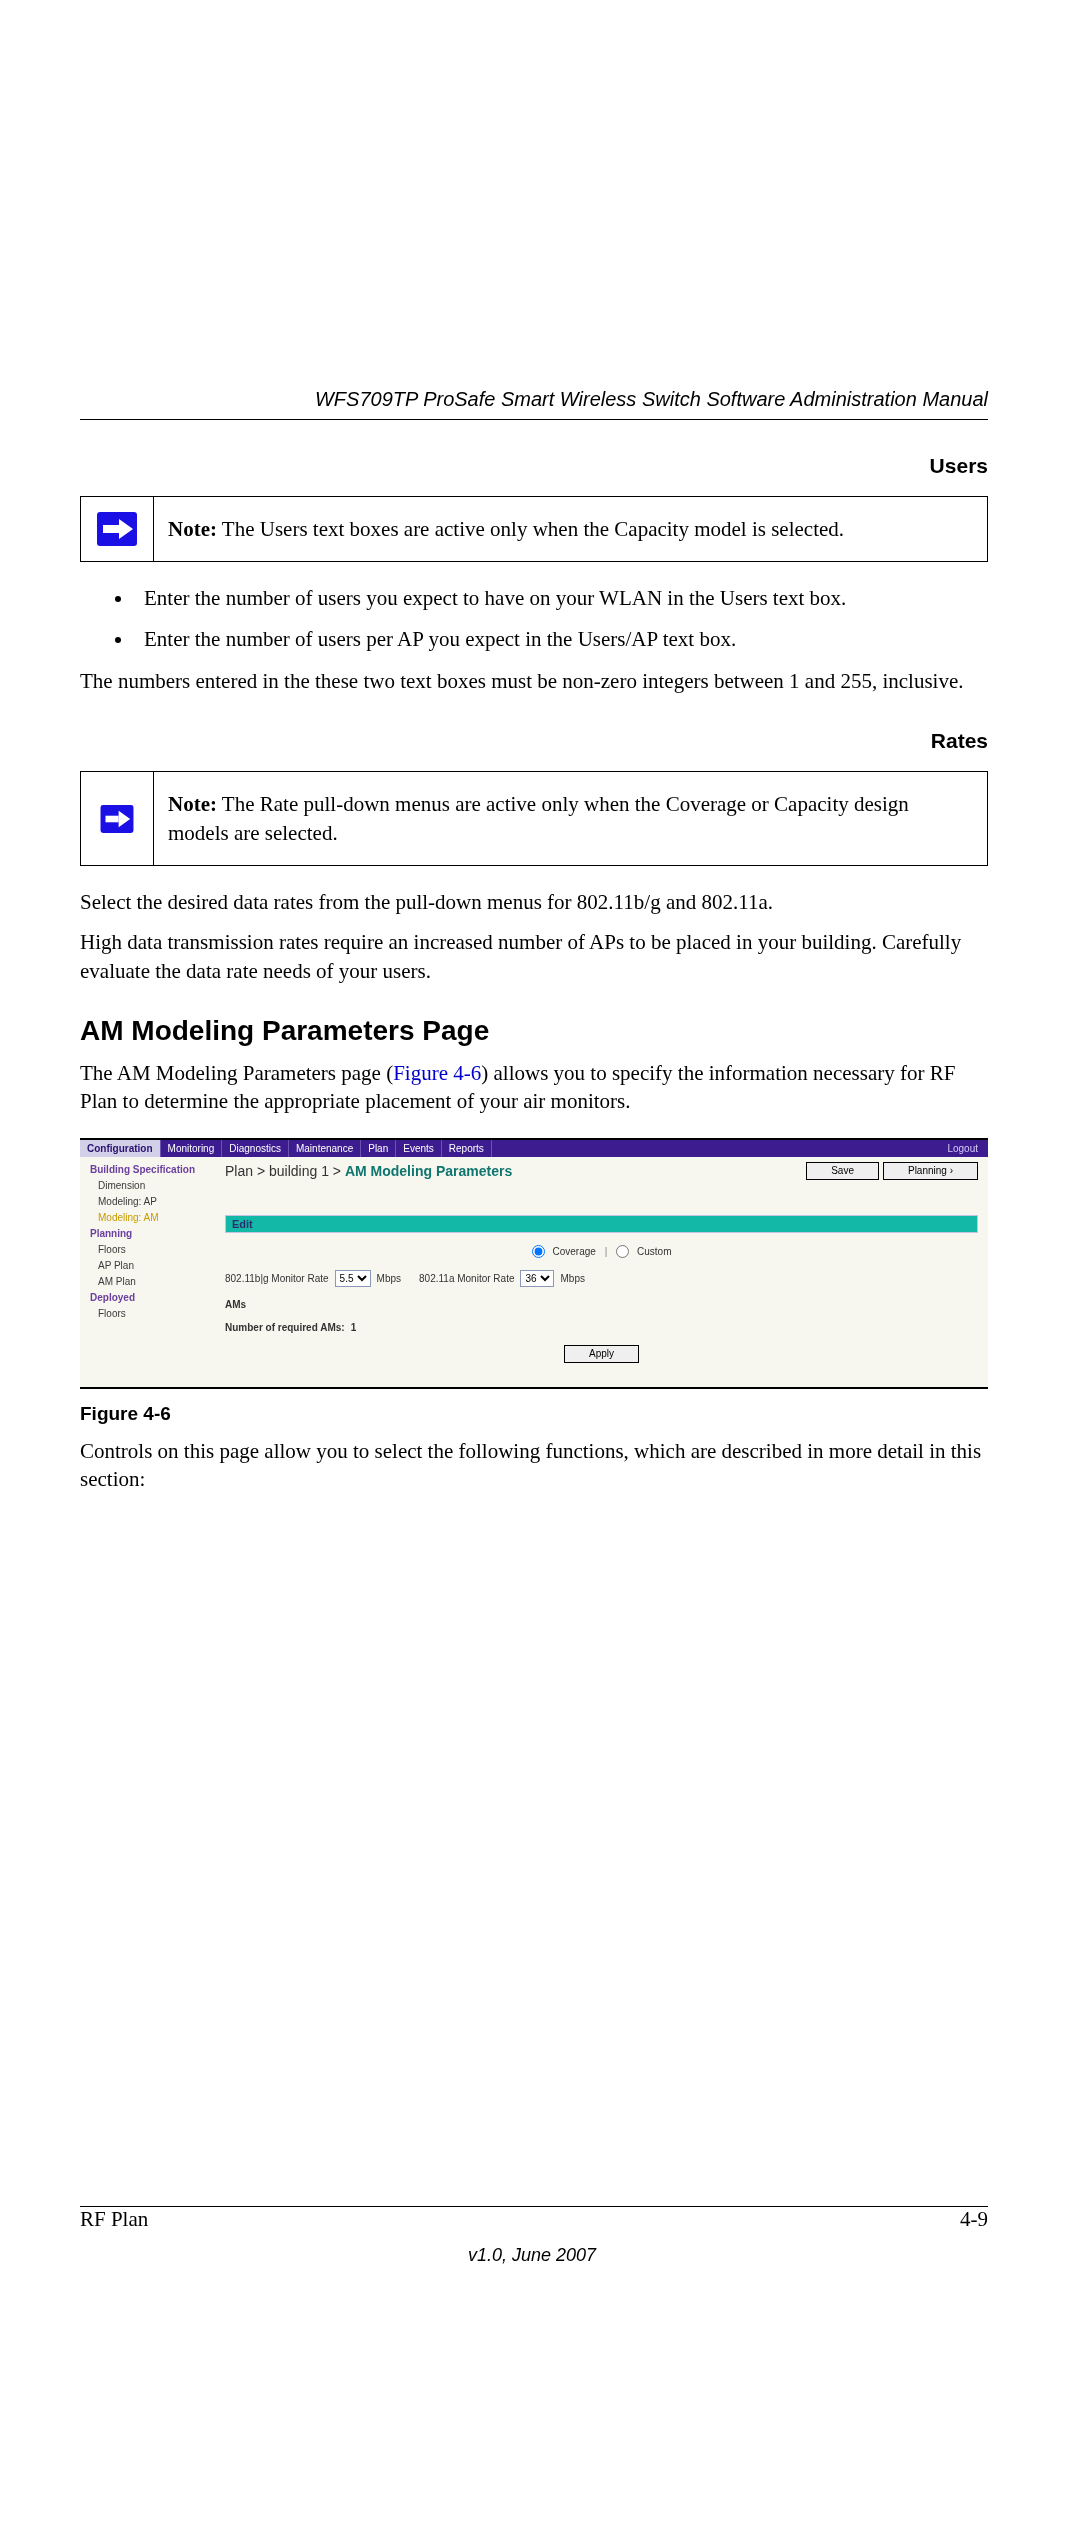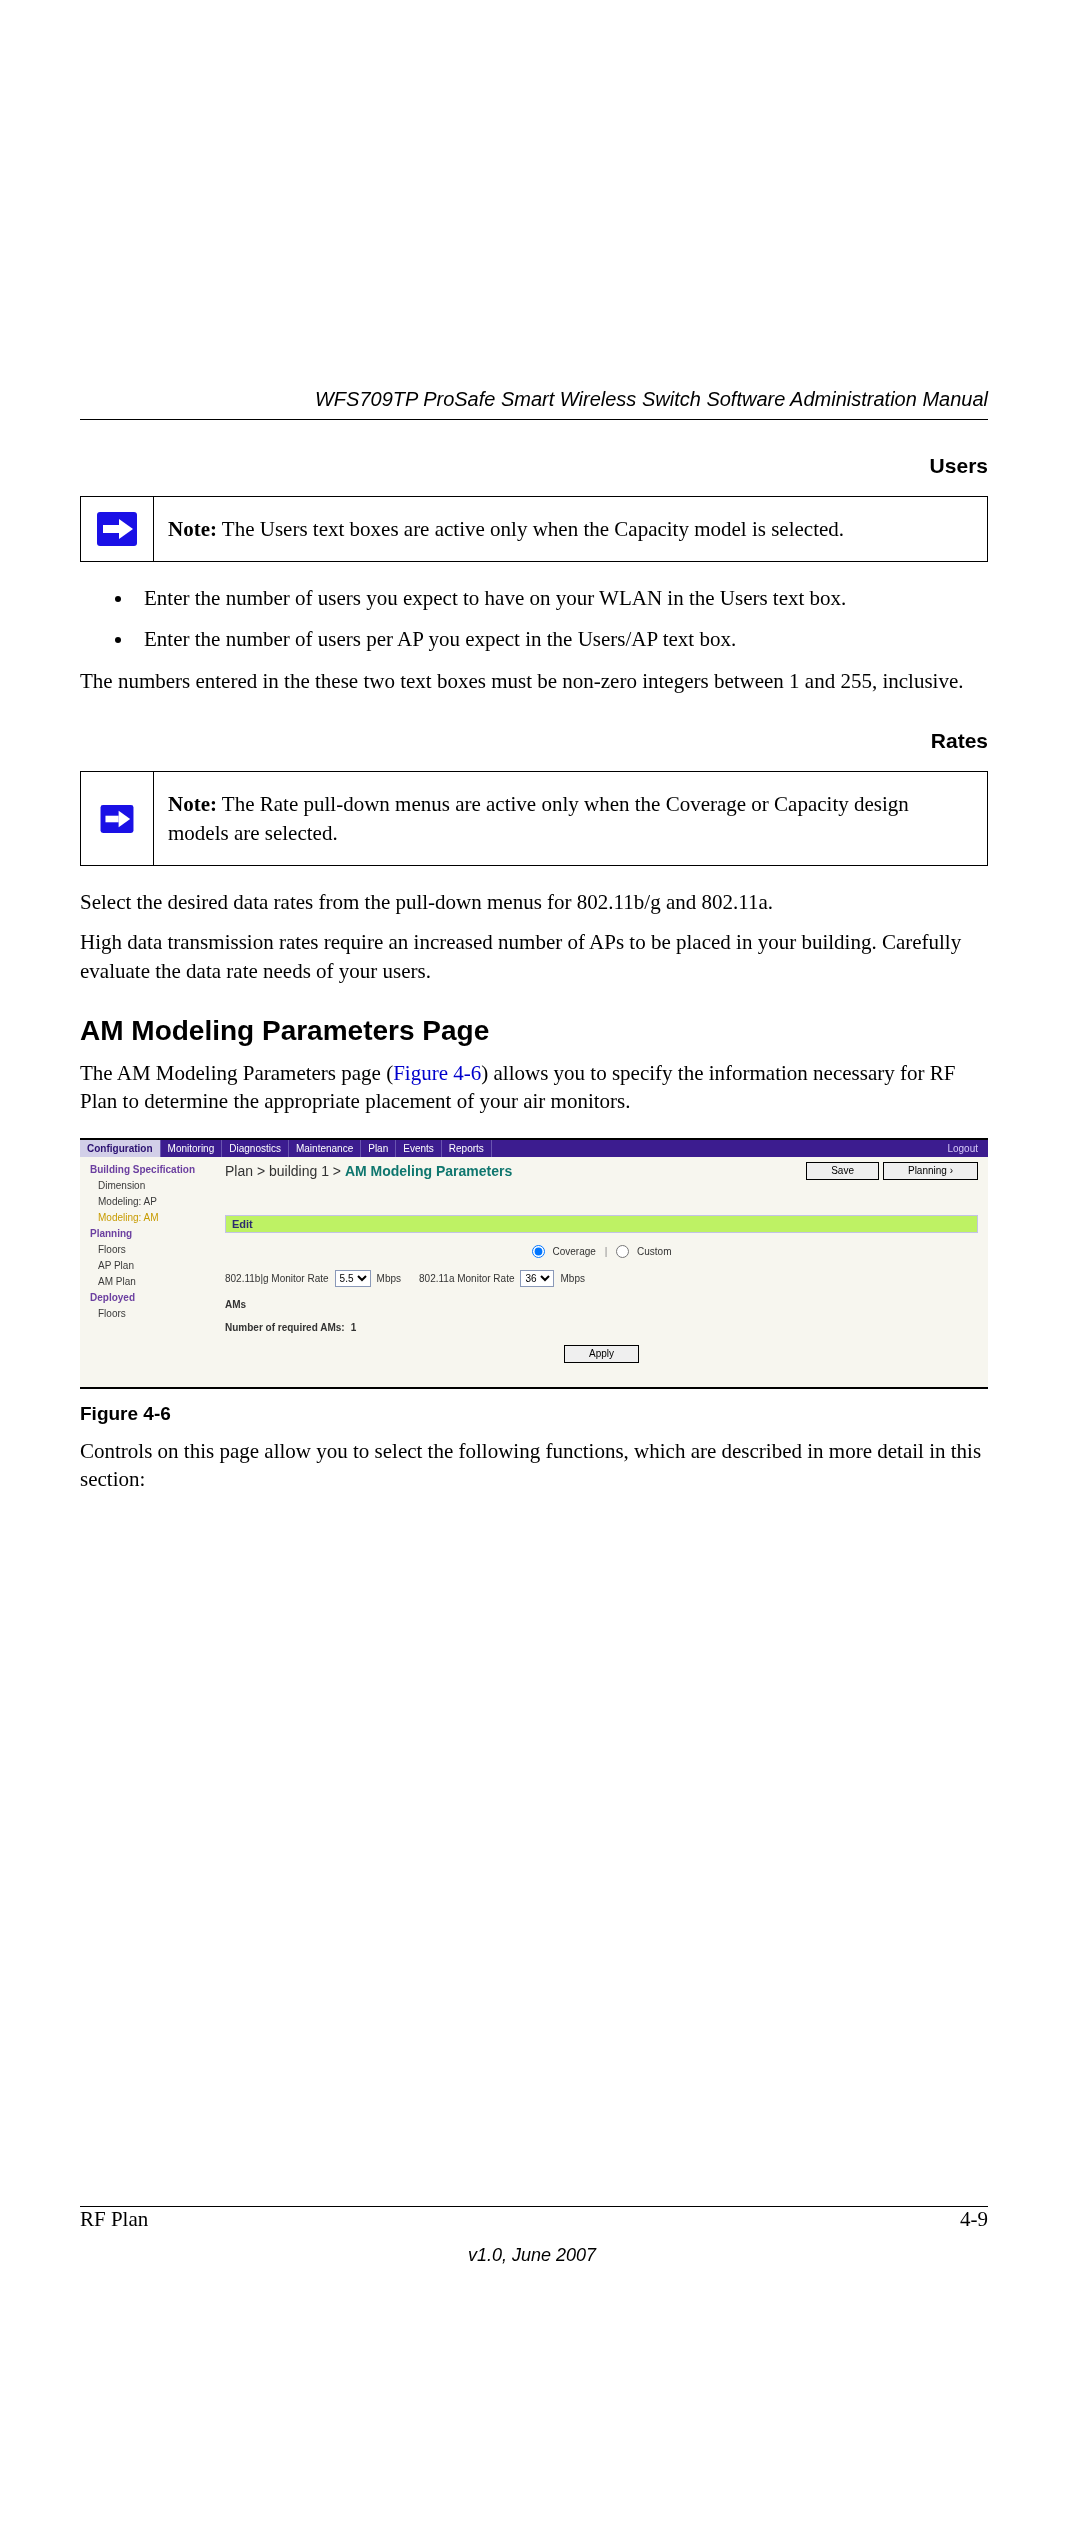--- a/index.html
+++ b/index.html
@@ -145,21 +145,21 @@
   .ui-btn {
     background: #efefef;
     border: 1px solid #000000;
     font-size: 10px;
     font-family: Verdana, Arial, sans-serif;
     padding: 1px 24px;
     height: 18px;
     line-height: 14px;
   }
   .ui-editbar {
-    background: #bef264;
+    background: #14b8a6;
     border: 1px solid #c3c3e6;
     color: #2c2c6e;
     font-weight: bold;
     padding: 2px 6px;
     font-size: 11px;
     margin-top: 35px;
   }
   .ui-form-row {
     display: flex;
     align-items: center;

